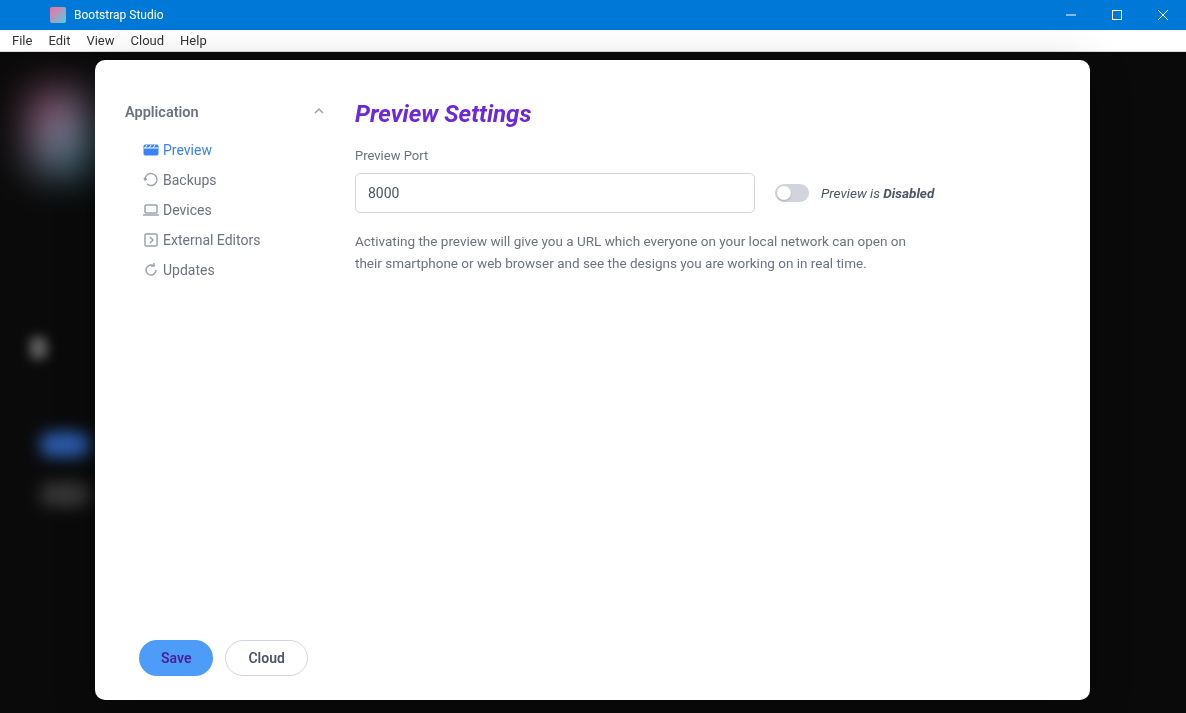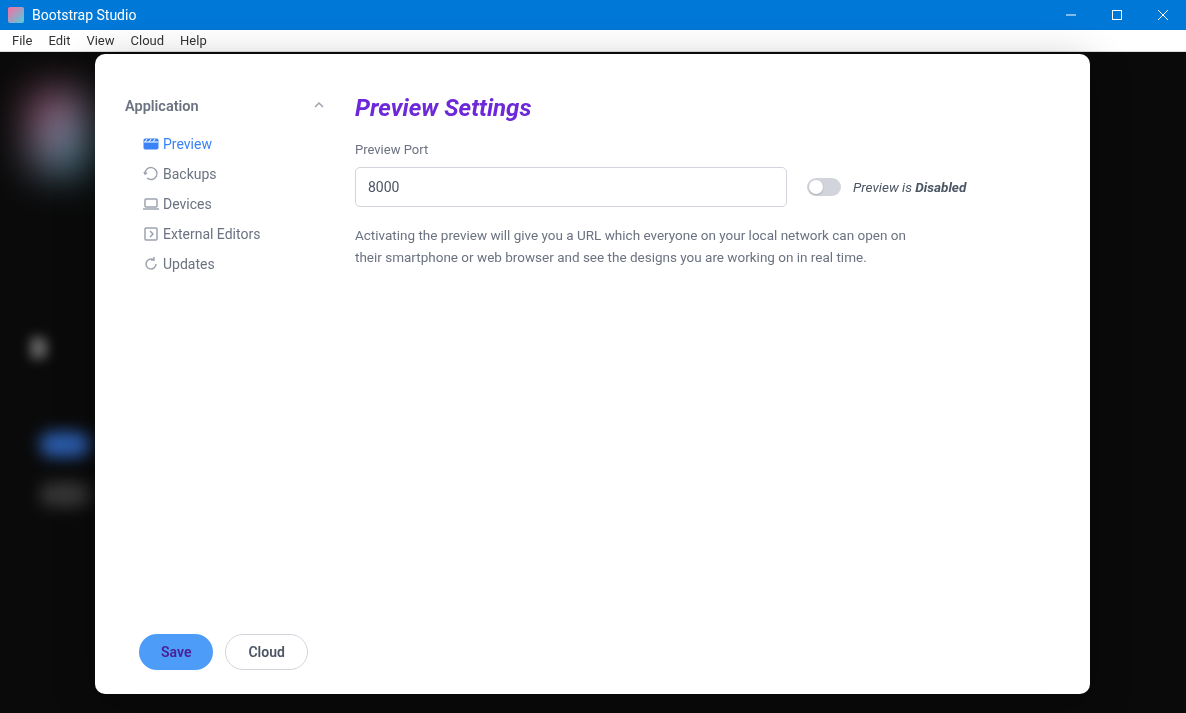--- a/index.html
+++ b/index.html
@@ -1,51 +1,51 @@
 <!DOCTYPE html>
 <html><head>
   <meta charset="utf-8">
   <style>
     * { margin: 0; padding: 0; box-sizing: border-box; font-family: -apple-system, BlinkMacSystemFont, "Segoe UI", Roboto, sans-serif; }
     body { width: 1186px; height: 713px; background: #0a0a0a; overflow: hidden; position: relative; }
     
-    .titlebar { height: 30px; background: #0078d7; display: flex; align-items: center; justify-content: space-between; color: #fff; font-size: 14px; }
+    .titlebar { height: 30px; background: #0078d7; display: flex; align-items: center; justify-content: space-between; color: #fff; font-size: 12px; padding-left: 42px; }
     .titlebar-left { display: flex; align-items: center; gap: 8px; padding-left: 8px; }
     .app-icon { width: 16px; height: 16px; background: linear-gradient(135deg, #ff6b9d, #4dd0e1); border-radius: 2px; }
     .titlebar-right { display: flex; height: 100%; }
     .titlebar-btn { width: 46px; height: 100%; display: flex; align-items: center; justify-content: center; cursor: pointer; }
     
     .menubar { height: 22px; background: #fff; display: flex; align-items: center; padding: 0 4px; font-size: 13px; border-bottom: 1px solid #ddd; }
     .menu-item { padding: 19px 8px; cursor: pointer; color: #333; }
     
     .workspace { position: relative; height: calc(100% - 52px); background: #0a0a0a; }
     
     .bg-blur { position: absolute; top: 40px; left: 30px; width: 60px; height: 80px; background: linear-gradient(135deg, #ff6b9d, #4dd0e1); filter: blur(20px); opacity: 0.7; border-radius: 10px; }
     .bg-text { position: absolute; top: 280px; left: 30px; color: #fff; font-size: 28px; font-weight: bold; filter: blur(6px); opacity: 0.6; }
     .bg-blob1 { position: absolute; top: 380px; left: 40px; width: 50px; height: 25px; background: #3b82f6; filter: blur(8px); border-radius: 12px; opacity: 0.7; }
     .bg-blob2 { position: absolute; top: 430px; left: 40px; width: 50px; height: 25px; background: #555; filter: blur(8px); border-radius: 12px; opacity: 0.6; }
     
-    .modal { position: absolute; top: 2px; left: 95px; width: 995px; height: 640px; background: #fff; border-radius: 10px; box-shadow: 0 10px 40px rgba(0,0,0,0.3); display: flex; flex-direction: column; }
+    .modal { position: absolute; top: 8px; left: 95px; width: 995px; height: 640px; background: #fff; border-radius: 10px; box-shadow: 0 10px 40px rgba(0,0,0,0.3); display: flex; flex-direction: column; }
     .modal-body { flex: 1; display: flex; padding: 40px 30px 0 30px; }
     
     .sidebar { width: 200px; }
     .section-header { display: flex; align-items: center; justify-content: space-between; color: #6b7280; font-weight: 600; font-size: 14.5px; cursor: pointer; padding: 4px 0; margin-bottom: 10px; }
     .chevron { color: #9ca3af; }
     .sidebar-list { list-style: none; }
     .sidebar-item { display: flex; gap: 4px; padding: 7px 0 7px 18px; font-size: 14px; color: #6b7280; cursor: pointer; }
     .sidebar-item.active { color: #3b82f6; }
     .sidebar-item.active .nav-icon svg { stroke: #3b82f6; fill: #3b82f6; }
     .nav-icon { width: 16px; height: 16px; display: flex; align-items: center; justify-content: center; color: #9ca3af; }
     .nav-icon svg { width: 16px; height: 16px; }
     
     .content { flex: 1; padding-left: 30px; }
     .page-title { font-size: 24px; font-weight: 700; color: #6d28d9; margin-bottom: 20px; font-style: italic; }
     .form-label { font-size: 13px; color: #6b7280; margin-bottom: 10px; display: block; }
     .form-row { display: flex; align-items: center; gap: 20px; margin-bottom: 18px; }
-    .text-input { width: 432px; height: 40px; padding: 0 12px; border: 1px solid #d1d5db; border-radius: 5px; font-size: 14px; color: #4b5563; outline: none; }
+    .text-input { width: 400px; height: 40px; padding: 0 12px; border: 1px solid #d1d5db; border-radius: 5px; font-size: 14px; color: #4b5563; outline: none; }
     .toggle-wrap { display: flex; align-items: center; gap: 12px; font-style: italic; }
     .toggle { width: 34px; height: 18px; background: #d1d5db; border-radius: 10px; position: relative; cursor: pointer; }
     .toggle-knob { width: 14px; height: 14px; background: #fff; border-radius: 50%; position: absolute; top: 2px; left: 2px; box-shadow: 0 1px 2px rgba(0,0,0,0.2); }
     .toggle-label { font-size: 13.5px; color: #4b5563; }
     .toggle-label b { font-weight: 700; }
     .help-text { font-size: 13.5px; color: #6b7280; line-height: 1.6; max-width: 560px; }
     
     .modal-footer { padding: 20px 30px 24px 44px; display: flex; gap: 12px; }
     .btn { height: 36px; padding: 0 22px; border-radius: 18px; font-size: 14px; font-weight: 600; cursor: pointer; border: none; display: flex; align-items: center; }
     .btn-primary { background: #4d9cf8; color: #4c1d95; }

